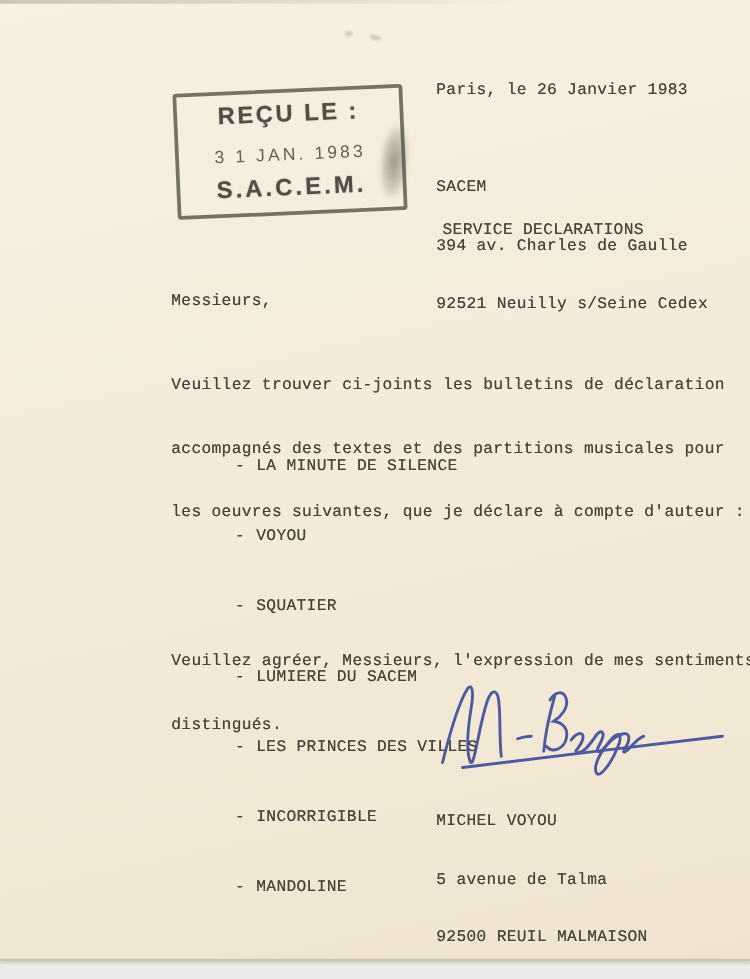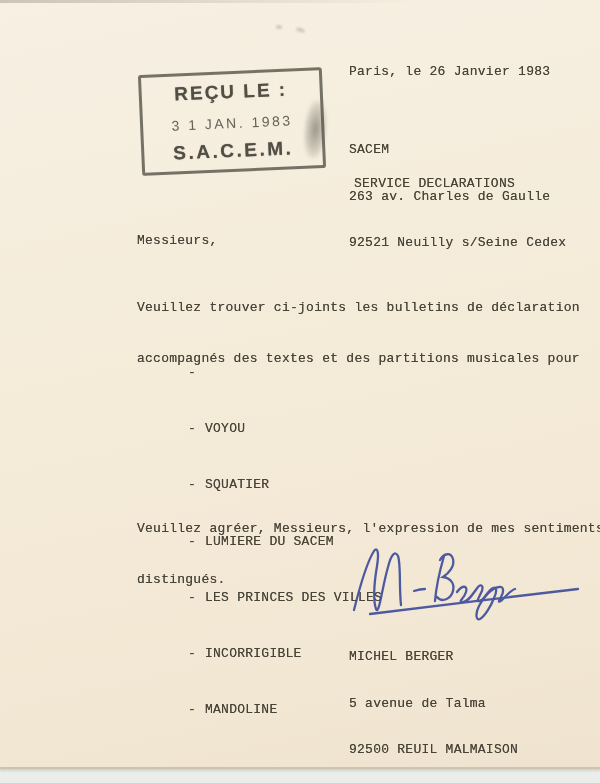--- a/index.html
+++ b/index.html
@@ -80,36 +80,38 @@
     <div class="stamp-line1">REÇU LE :</div>
     <div class="stamp-line2">3 1 JAN. 1983</div>
     <div class="stamp-line3">S.A.C.E.M.</div>
     <div class="stamp-smudge"></div>
   </div>
 
   <div class="typed dateline">Paris, le 26 Janvier 1983</div>
 
   <div class="typed recipient block155">
     <div>SACEM</div>
-    <div>263 av. Charles de Gaulle</div>
+    <div>394 av. Charles de Gaulle</div>
     <div>92521 Neuilly s/Seine Cedex</div>
   </div>
 
   <div class="typed service">SERVICE DECLARATIONS</div>
 
   <div class="typed salutation">Messieurs,</div>
 
   <div class="typed body-par">
     <div>Veuillez trouver ci-joints les bulletins de déclaration</div>
     <div>accompagnés des textes et des partitions musicales pour</div>
+    <div>les oeuvres suivantes, que je déclare à compte d'auteur :</div>
   </div>
 
   <div class="typed works">
     <div class="work">
       <span class="dash">-</span>
+      <span>LA MINUTE DE SILENCE</span>
     </div>
     <div class="work">
       <span class="dash">-</span>
       <span>VOYOU</span>
     </div>
     <div class="work">
       <span class="dash">-</span>
       <span>SQUATIER</span>
     </div>
     <div class="work">
@@ -141,18 +143,18 @@
         <path d="M22,70 C27,50 35,22 42,11 C46,6 47,14 45,26 C42,44 41,60 44,69 C47,76 50,48 56,27 C59,15 63,10 66,16 C69,24 67,48 69,65"></path>
         <path d="M82,51 C85,50 89,49 93,49"></path>
         <path d="M112,16 C108,30 104,48 103,61 M108,20 C112,13 119,12 121,19 C123,26 117,33 111,37 C118,38 123,43 121,51 C119,59 110,63 105,57"></path>
         <path d="M125,52 C130,45 136,45 134,52 C132,59 126,61 130,62 C136,63 142,52 146,47 C150,43 152,47 149,53 C146,59 144,62 148,61 C153,59 156,50 161,48 C165,46 165,52 162,58 C159,66 153,76 148,79 C144,81 143,74 147,66 C152,56 160,48 167,47 C172,46 172,52 169,57 C166,62 166,63 170,60 C175,55 179,50 183,49"></path>
         <path d="M38,74 C95,67 185,56 246,49"></path>
       </g>
     </svg>
   </div>
 
   <div class="typed sender block155">
-    <div>MICHEL BERGER</div>
+    <div>MICHEL VOYOU</div>
     <div>5 avenue de Talma</div>
     <div>92500 REUIL MALMAISON</div>
   </div>
 
 </div>
 
 </body></html>

